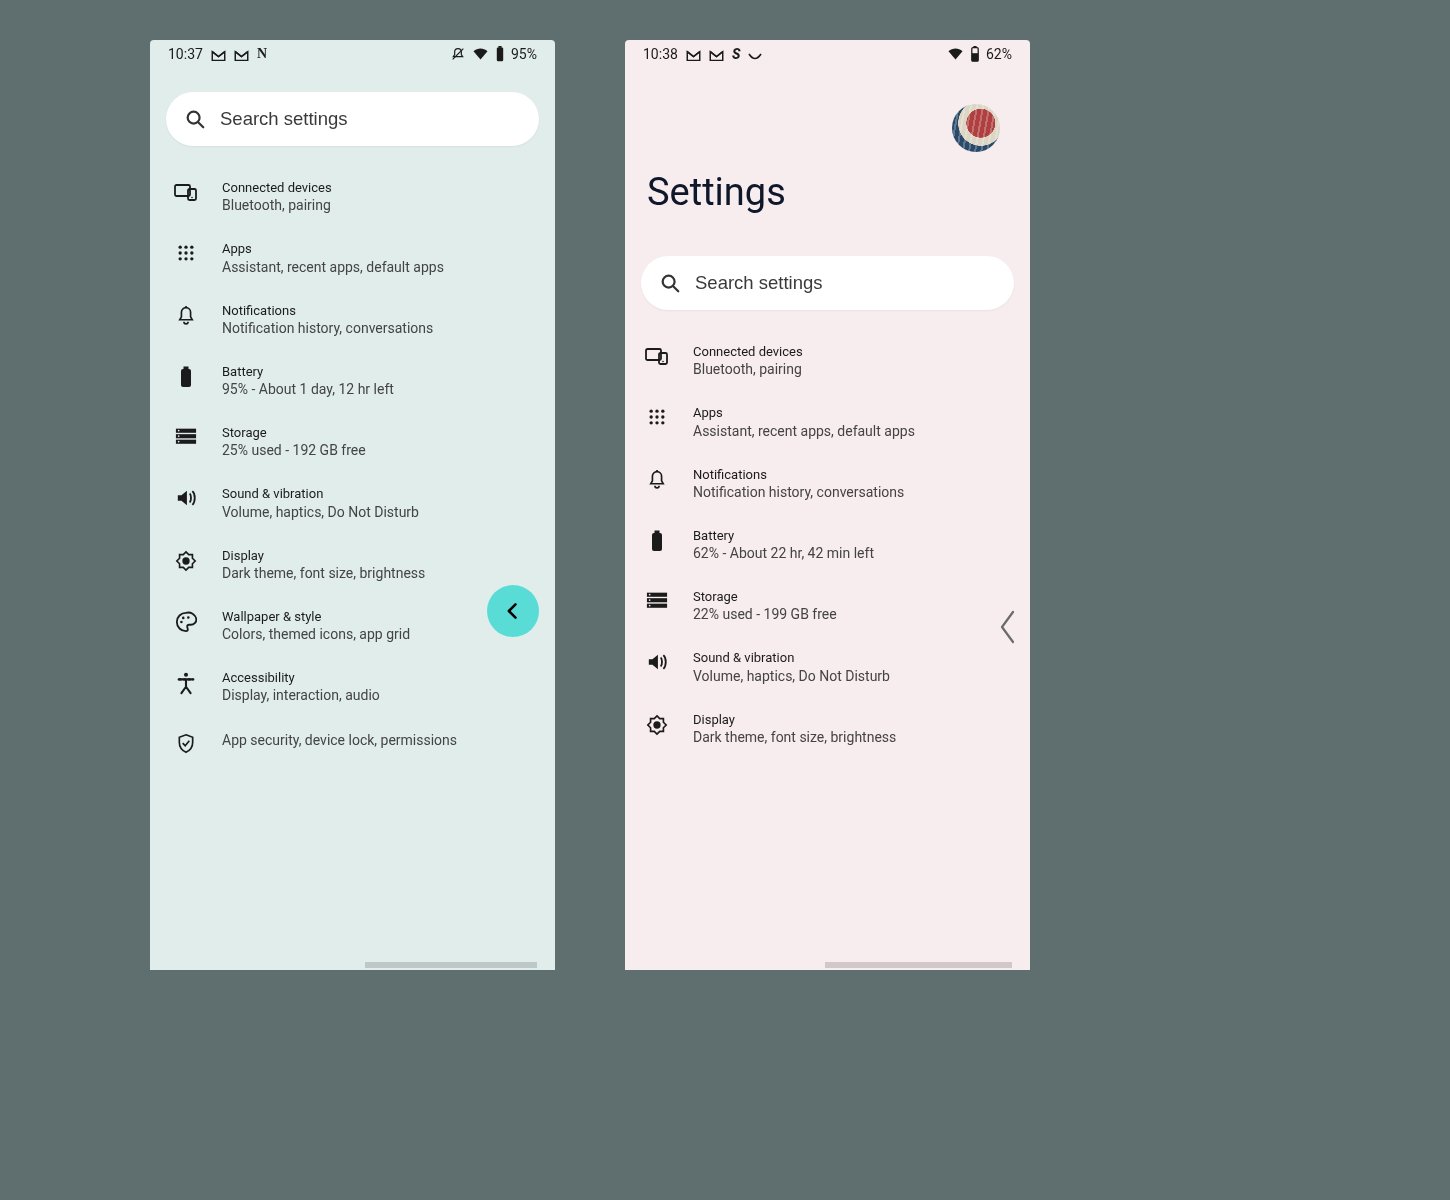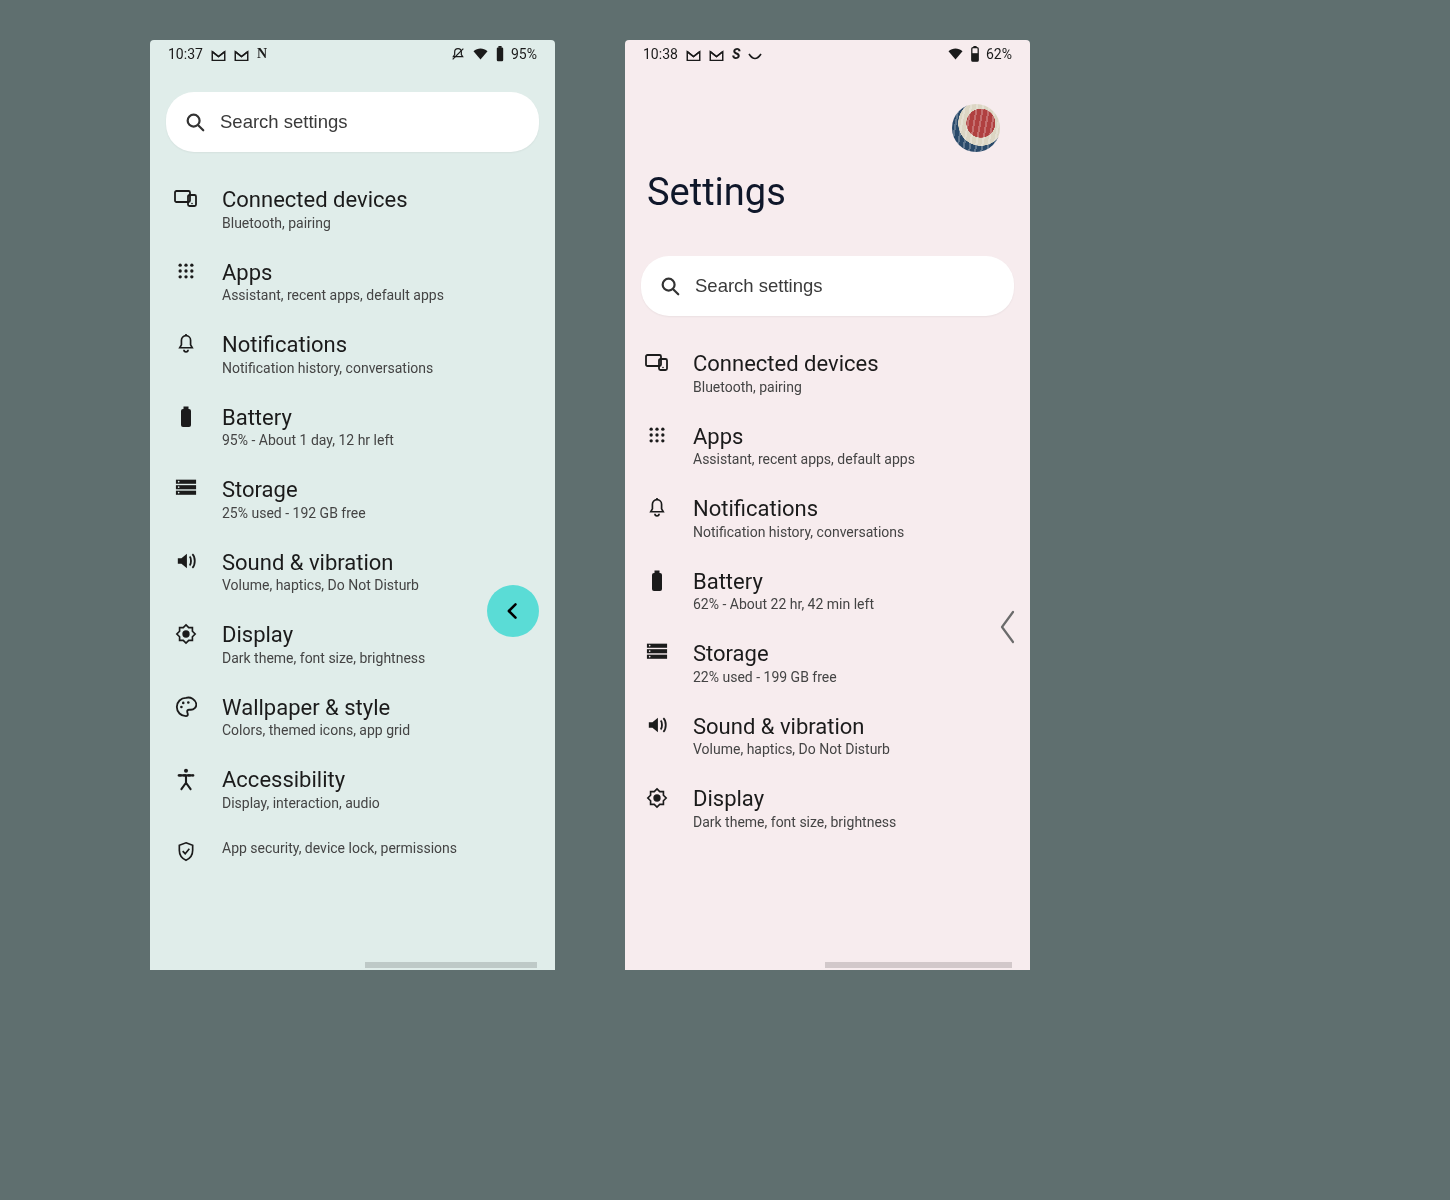--- a/index.html
+++ b/index.html
@@ -32,21 +32,21 @@
     font-size: 14px;
     color: #1b1b1b;
   }
   .statusbar .sb-left  { display: flex; align-items: flex-end; gap: 8px; }
   .statusbar .sb-right { margin-left: auto; display: flex; align-items: center; gap: 6px; }
   .sb-icon { display: inline-flex; }
 
   
   .search-pill {
     margin: 24px 16px 20px;
-    height: 60px;
+    height: 54px;
     background: #fff;
     border-radius: 28px;
     display: flex;
     align-items: center;
     padding: 0 18px;
     gap: 14px;
     color: #3a3a3a;
     font-size: 18.5px;
     box-shadow: 0 1px 2px rgba(0,0,0,0.05);
   }
@@ -94,21 +94,21 @@
   .left .row { padding: 14px 18px 14px 22px; }
   .icon-cell {
     width: 28px;
     display: flex;
     justify-content: center;
     padding-top: 2px;
     flex-shrink: 0;
     color: #1a1a1a;
   }
   .text-cell { flex: 1; }
-  .row-title { font-size: 22px; color: #1b1b1b; line-height: 1.25; }
+  .row-title { font-size: 13px; color: #1b1b1b; line-height: 1.25; }
   .row-sub   { font-size: 14px; color: #444; margin-top: 1px; }
 
   
   .fab-back {
     position: absolute;
     right: 16px;
     top: 545px;
     width: 52px; height: 52px;
     background: #5adcd6;
     border-radius: 50%;

